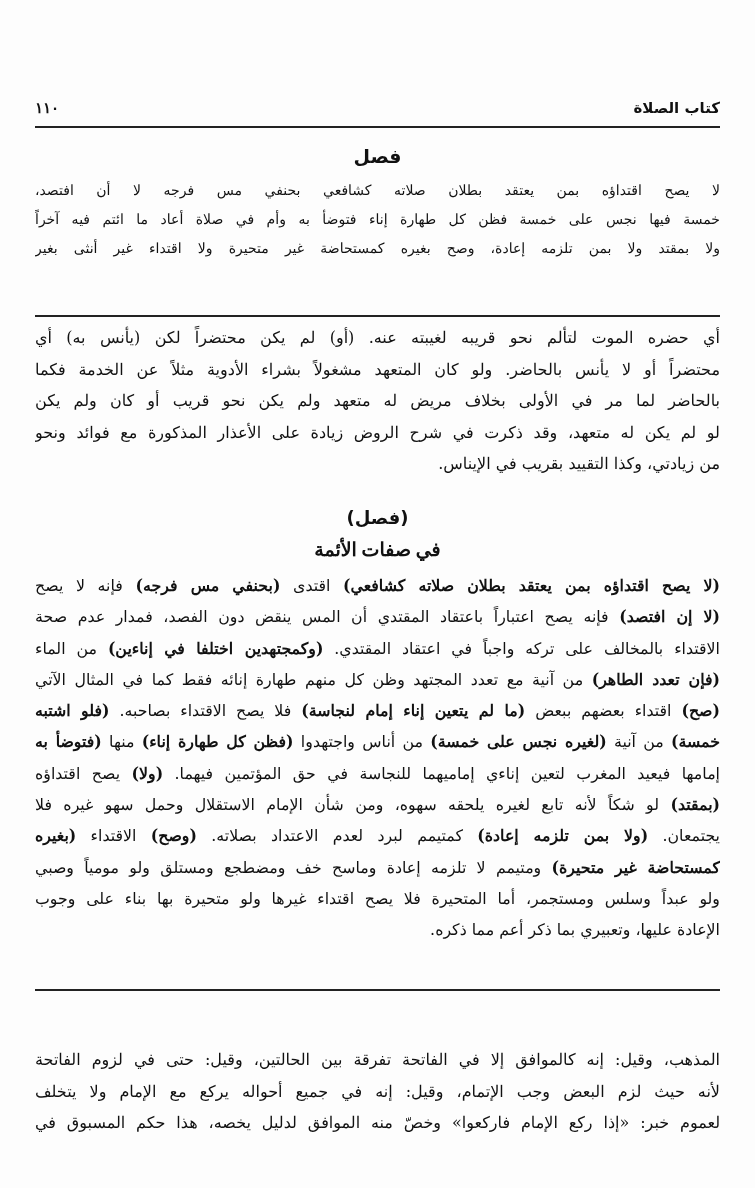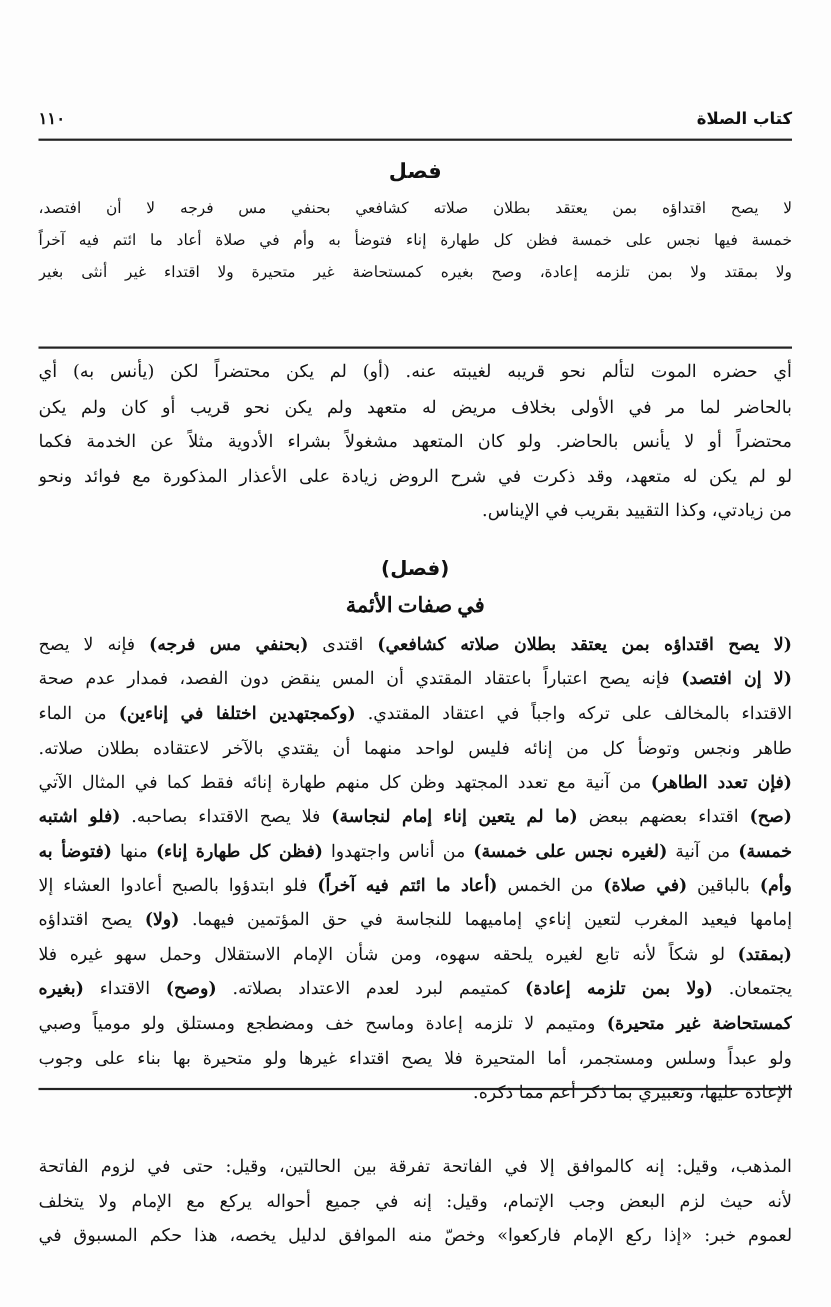--- a/index.html
+++ b/index.html
@@ -111,38 +111,36 @@
   <div class="block matn">
     <span class="line">لا يصح اقتداؤه بمن يعتقد بطلان صلاته كشافعي بحنفي مس فرجه لا أن افتصد،</span>
     <span class="line">خمسة فيها نجس على خمسة فظن كل طهارة إناء فتوضأ به وأم في صلاة أعاد ما ائتم فيه آخراً</span>
     <span class="line">ولا بمقتد ولا بمن تلزمه إعادة، وصح بغيره كمستحاضة غير متحيرة ولا اقتداء غير أنثى بغير</span>
   </div>
 
   <div class="rule mid-rule"></div>
 
   <div class="block footnote1">
     <span class="line">أي حضره الموت لتألم نحو قريبه لغيبته عنه. (أو) لم يكن محتضراً لكن (يأنس به) أي</span>
+    <span class="line">محتضراً أو لا يأنس بالحاضر. ولو كان المتعهد مشغولاً بشراء الأدوية مثلاً عن الخدمة فكما</span>
     <span class="line">بالحاضر لما مر في الأولى بخلاف مريض له متعهد ولم يكن نحو قريب أو كان ولم يكن</span>
-    <span class="line">محتضراً أو لا يأنس بالحاضر. ولو كان المتعهد مشغولاً بشراء الأدوية مثلاً عن الخدمة فكما</span>
     <span class="line">لو لم يكن له متعهد، وقد ذكرت في شرح الروض زيادة على الأعذار المذكورة مع فوائد ونحو</span>
     <span class="line last">من زيادتي، وكذا التقييد بقريب في الإيناس.</span>
   </div>
 
   <div class="heading h2">(فصل)</div>
   <div class="heading h3">في صفات الأئمة</div>
 
   <div class="block sharh" id="sharh-block">
       <span class="line"><span class="b">(لا يصح اقتداؤه بمن يعتقد بطلان صلاته كشافعي)</span><span> اقتدى </span><span class="b">(بحنفي مس فرجه)</span><span> فإنه لا يصح</span></span>
       <span class="line"><span class="b">(لا إن افتصد)</span><span> فإنه يصح اعتباراً باعتقاد المقتدي أن المس ينقض دون الفصد، فمدار عدم صحة</span></span>
       <span class="line"><span>الاقتداء بالمخالف على تركه واجباً في اعتقاد المقتدي. </span><span class="b">(وكمجتهدين اختلفا في إناءين)</span><span> من الماء</span></span>
-      <span class="line"><span>طاهر ونجس وتوضأ كل من إنائه فليس لواحد منهما أن يقتدي بالآخر لاعتقاده بطلان صلاته.</span></span>
       <span class="line"><span class="b">(فإن تعدد الطاهر)</span><span> من آنية مع تعدد المجتهد وظن كل منهم طهارة إنائه فقط كما في المثال الآتي</span></span>
       <span class="line"><span class="b">(صح)</span><span> اقتداء بعضهم ببعض </span><span class="b">(ما لم يتعين إناء إمام لنجاسة)</span><span> فلا يصح الاقتداء بصاحبه. </span><span class="b">(فلو اشتبه</span></span>
       <span class="line"><span class="b">خمسة)</span><span> من آنية </span><span class="b">(لغيره نجس على خمسة)</span><span> من أناس واجتهدوا </span><span class="b">(فظن كل طهارة إناء)</span><span> منها </span><span class="b">(فتوضأ به</span></span>
-      <span class="line"><span class="b">وأم)</span><span> بالباقين </span><span class="b">(في صلاة)</span><span> من الخمس </span><span class="b">(أعاد ما ائتم فيه آخراً)</span><span> فلو ابتدؤوا بالصبح أعادوا العشاء إلا</span></span>
       <span class="line"><span>إمامها فيعيد المغرب لتعين إناءي إماميهما للنجاسة في حق المؤتمين فيهما. </span><span class="b">(ولا)</span><span> يصح اقتداؤه</span></span>
       <span class="line"><span class="b">(بمقتد)</span><span> لو شكاً لأنه تابع لغيره يلحقه سهوه، ومن شأن الإمام الاستقلال وحمل سهو غيره فلا</span></span>
       <span class="line"><span>يجتمعان. </span><span class="b">(ولا بمن تلزمه إعادة)</span><span> كمتيمم لبرد لعدم الاعتداد بصلاته. </span><span class="b">(وصح)</span><span> الاقتداء </span><span class="b">(بغيره</span></span>
       <span class="line"><span class="b">كمستحاضة غير متحيرة)</span><span> ومتيمم لا تلزمه إعادة وماسح خف ومضطجع ومستلق ولو مومياً وصبي</span></span>
       <span class="line"><span>ولو عبداً وسلس ومستجمر، أما المتحيرة فلا يصح اقتداء غيرها ولو متحيرة بها بناء على وجوب</span></span>
       <span class="line last"><span>الإعادة عليها، وتعبيري بما ذكر أعم مما ذكره.</span></span>
     </div>
 
   <div class="rule foot-rule"></div>
 

